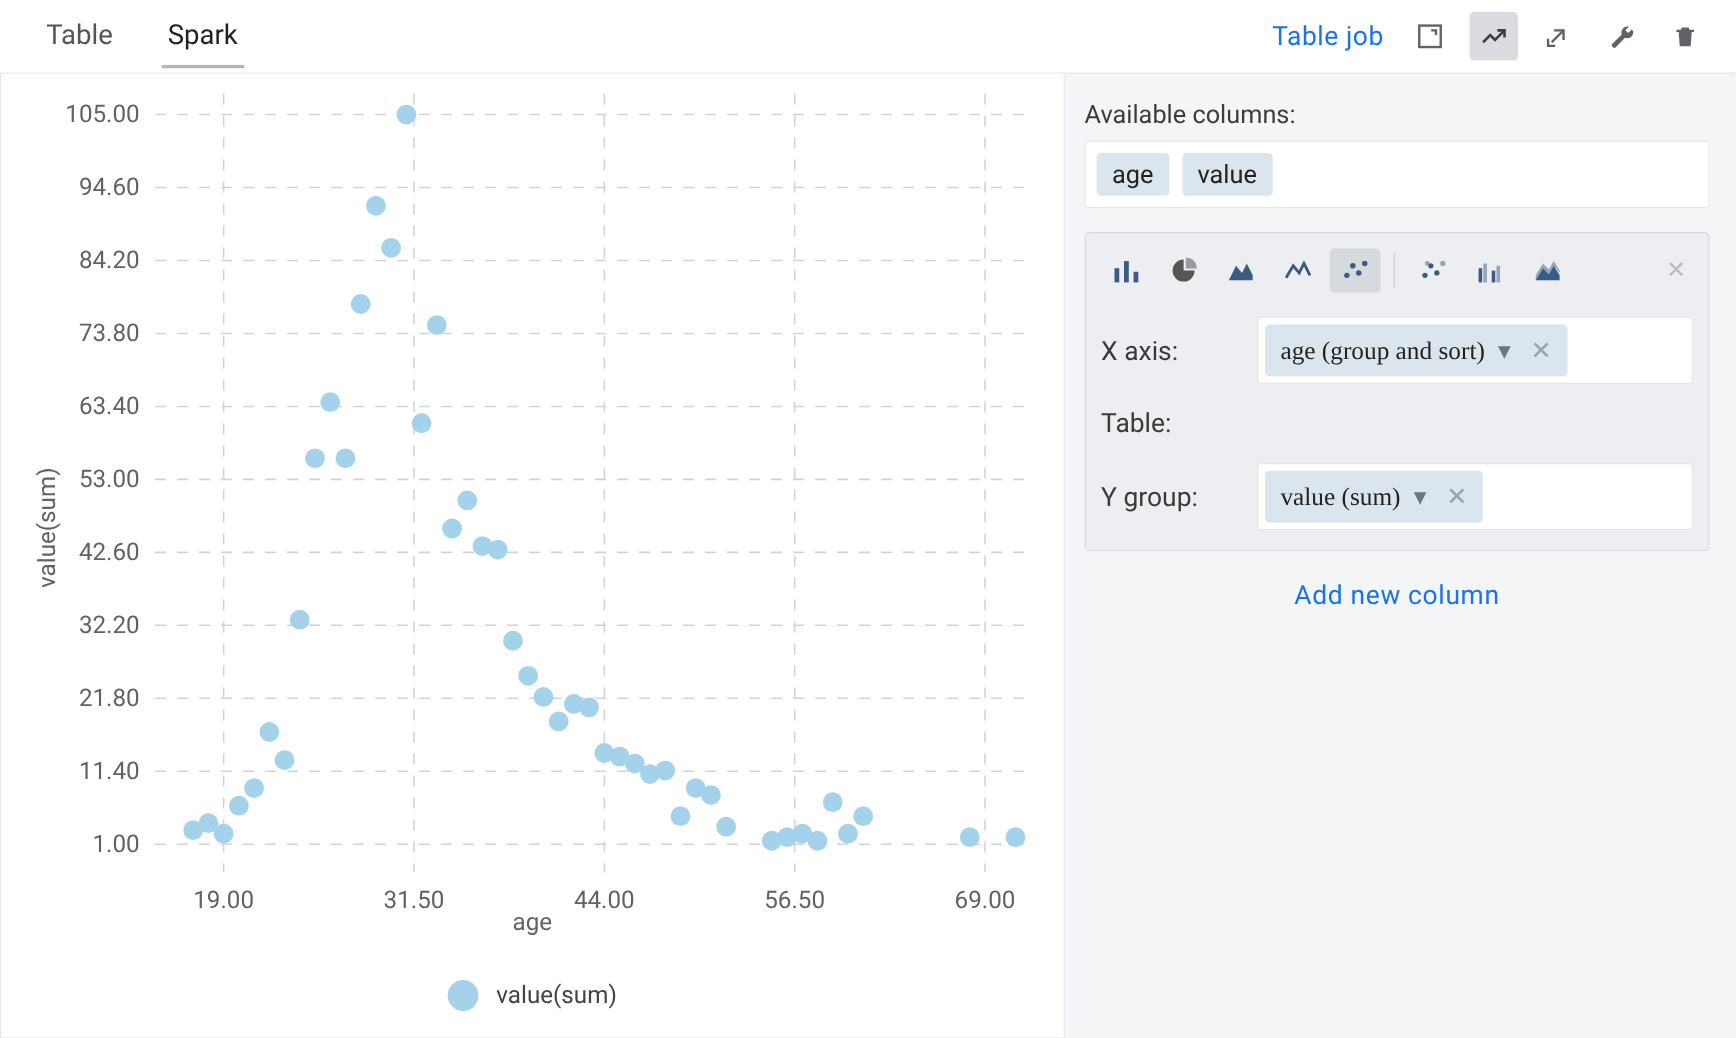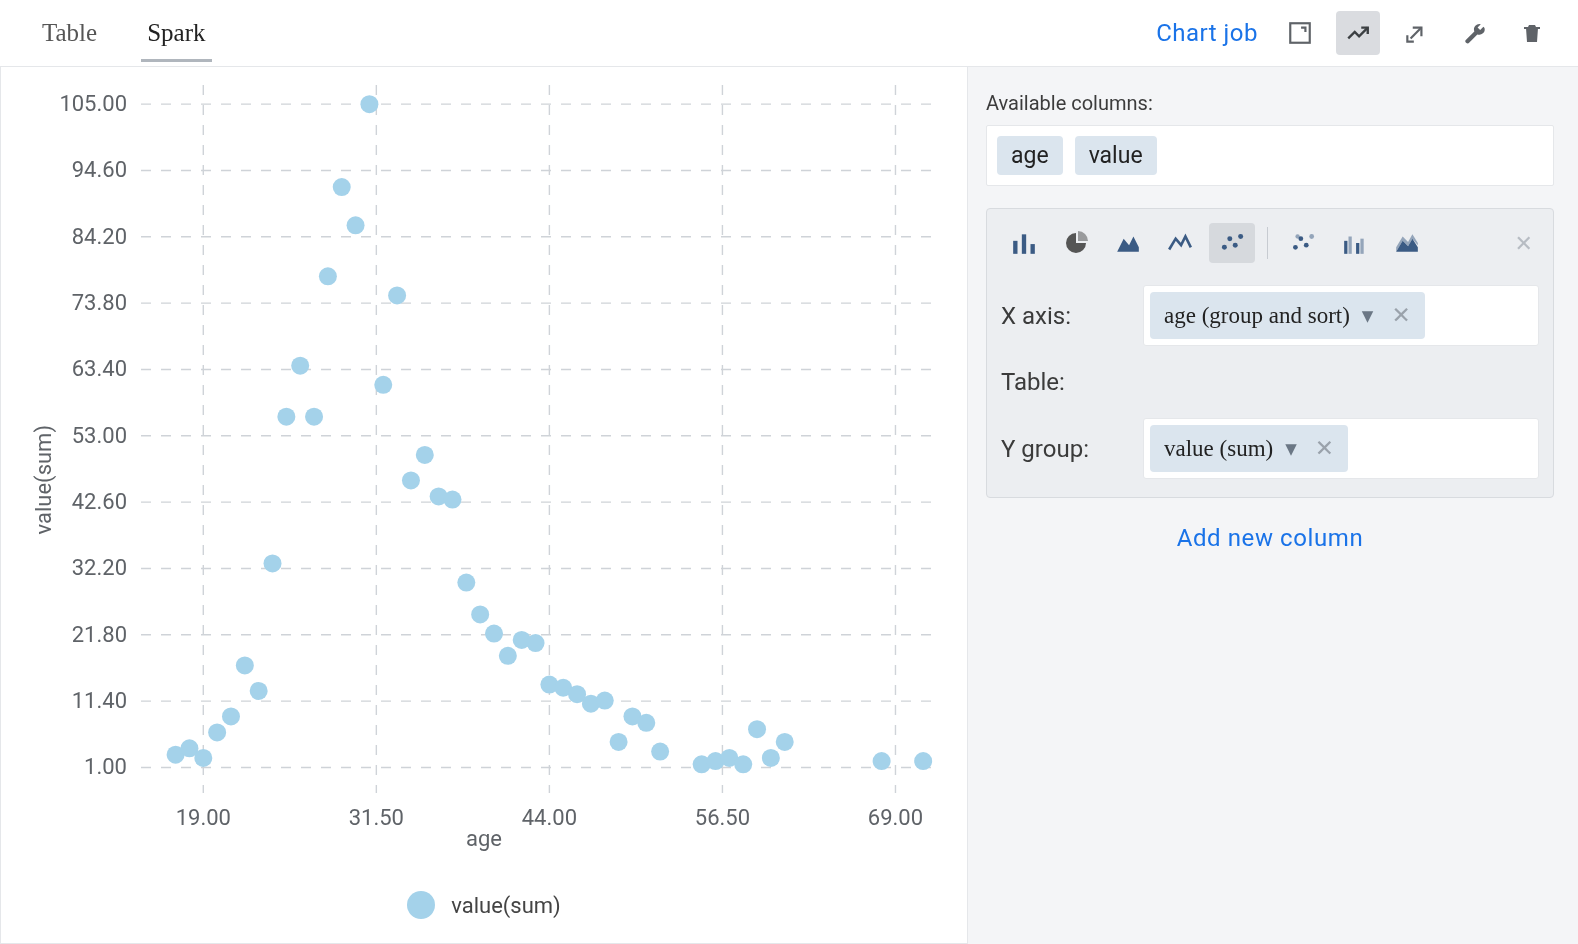--- a/index.html
+++ b/index.html
@@ -1,20 +1,20 @@
 <!DOCTYPE html>
 <html><head>
 <meta charset="utf-8">
 <style>
   html,body{margin:0;padding:0;font-family:-apple-system,BlinkMacSystemFont,"Segoe UI",Roboto,Arial,sans-serif;color:#333;background:#fff;}
   *{box-sizing:border-box;}
   .app{width:1578px;height:944px;position:relative;}
   
   .topbar{display:flex;align-items:center;height:66px;padding:0 24px;border-bottom:0 solid transparent;}
-  .tabs{display:flex;gap:38px;padding-left:12px;font-family:Liberation Serif, serif;}
+  .tabs{display:flex;gap:38px;padding-left:12px;}
   .tab{font-size:25px;color:#555;padding:14px 6px 12px;cursor:pointer;}
   .tab.active{color:#222;border-bottom:3px solid #b0b6bd;}
   .top-spacer{flex:1;}
   .toprow{display:flex;align-items:center;gap:14px;}
   .spark-link{color:#1a73e8;font-size:24px;letter-spacing:.5px;margin-right:6px;cursor:pointer;}
   .ticon{width:44px;height:44px;display:flex;align-items:center;justify-content:center;border-radius:4px;color:#5f6368;cursor:pointer;}
   .ticon.active{background:#dadce0;color:#3c4043;}
   
   .main{display:flex;height:calc(100% - 66px);}
   .chart-pane{flex:1;background:#fff;border:1px solid #e5e7ea;border-top:1px solid #e5e7ea;position:relative;min-width:0;}
@@ -24,21 +24,21 @@
   .ylabel{position:absolute;left:2px;top:50%;transform:translate(0,-50%) rotate(-90deg);transform-origin:left top;font-size:22px;color:#5f6368;white-space:nowrap;}
   .xlabel{position:absolute;left:0;right:0;text-align:center;bottom:92px;font-size:22px;color:#5f6368;}
   .legend{position:absolute;left:0;right:0;bottom:24px;display:flex;align-items:center;justify-content:center;gap:16px;}
   .lg-dot{width:28px;height:28px;border-radius:50%;background:#a4d2ea;}
   .lg-text{font-size:22px;color:#444;}
   svg.plot{position:absolute;left:0;top:0;}
   .ytick text,.xtick text{font-size:22px;fill:#5f6368;}
   .tickline{stroke:#cfd3d8;stroke-width:1.4;stroke-dasharray:10 10;}
   .pt{fill:#a4d2ea;}
   
-  .avail-label{font-size:20px;color:#3c3c3c;margin:6px 0 10px;}
+  .avail-label{font-size:23px;color:#3c3c3c;margin:6px 0 10px;}
   .avail-box{background:#fff;border:1px solid #e5e7ea;border-radius:2px;padding:10px;display:flex;gap:12px;}
   .chip{background:#dbe5ee;color:#222;font-size:23px;padding:6px 14px;border-radius:4px;cursor:grab;}
   .series-box{margin-top:22px;background:#eceef1;border:1px solid #d8dbdf;border-radius:4px;padding:14px 14px 18px;}
   .type-row{display:flex;align-items:center;gap:6px;}
   .type-row .divider{width:1px;height:32px;background:#c7cbd1;margin:0 6px;}
   .tbtn{width:46px;height:40px;display:flex;align-items:center;justify-content:center;color:#3b5b84;border-radius:4px;cursor:pointer;}
   .tbtn.dark{color:#555;}
   .tbtn.sel{background:#d6d9dd;}
   .close-x{margin-left:auto;color:#b7bcc3;font-size:22px;cursor:pointer;padding:4px 6px;}
   .field-row{display:flex;align-items:center;margin-top:22px;gap:32px;}
@@ -55,21 +55,21 @@
 <body>
 
 <div class="app">
   <div class="topbar">
     <div class="tabs">
       <div class="tab">Table</div>
       <div class="tab active">Spark</div>
     </div>
     <div class="top-spacer"></div>
     <div class="toprow">
-      <span class="spark-link">Chart job</span>
+      <span class="spark-link">Table job</span>
       <span class="ticon">
         <svg width="26" height="26" viewBox="0 0 24 24" fill="none" stroke="currentColor" stroke-width="2">
             <rect x="3" y="3" width="18" height="18"></rect>
             <polyline points="13 7 17 7 17 11"></polyline>
           </svg>
       </span>
       <span class="ticon active">
         <svg width="26" height="26" viewBox="0 0 24 24" fill="none" stroke="currentColor" stroke-width="2.2">
             <polyline points="3 17 9 11 13 15 21 7"></polyline>
             <polyline points="15 7 21 7 21 13"></polyline>

